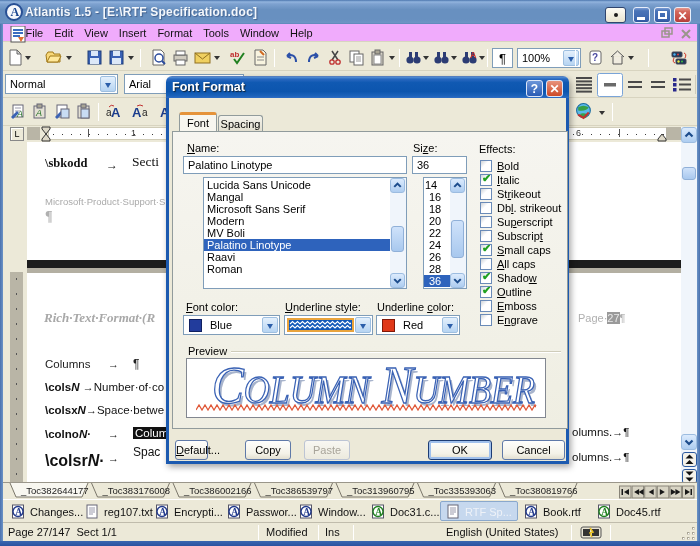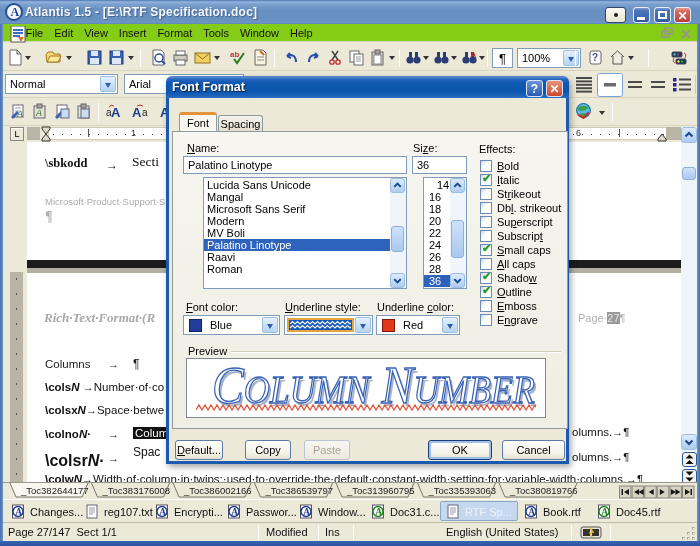--- a/index.html
+++ b/index.html
@@ -16,21 +16,21 @@
 #tb_min,#tb_max{background:linear-gradient(#7a9cd4 0%,#4a74b8 20%,#3c66ae 80%,#30549c 100%)}
 #tb_min{left:633px}#tb_max{left:654px}
 #tb_min i{position:absolute;left:3px;top:9px;width:8px;height:3px;background:#fff}
 #tb_max i{position:absolute;left:3px;top:3px;width:9px;height:8px;border:2px solid #fff}
 #tb_x{left:674px;background:linear-gradient(#e89a90 0%,#d4685c 25%,#c44c44 80%,#b03c38 100%)}
 #tb_x i{position:absolute;left:2.5px;top:1px;color:#fff;font-size:12px;font-weight:bold;font-style:normal}
 
 #logo{left:5px;top:3px;width:18px;height:18px;border-radius:50%;background:#f6f8fc;border:2px solid #274f94}
 #logo b{position:absolute;left:3.5px;top:0px;color:#1a4690;font-size:12px;font-family:"Liberation Serif",serif}
 
-#menubar{left:3px;top:24px;width:694px;height:18px;background:#84cc16;border-bottom:1px solid #d8d4c0}
+#menubar{left:3px;top:24px;width:694px;height:18px;background:#f0abfc;border-bottom:1px solid #d8d4c0}
 .menu{float:left;padding:3px 5.5px 0 5.5px;font-size:11px;color:#111}
 #docico{left:5px;top:2px;width:16px;height:17px}
 
 .toolbar{background:#ece9d8}
 #tbar1{left:3px;top:45px;width:694px;height:26px;border-bottom:1px solid #d8d4c0}
 #tbar2{left:3px;top:71px;width:694px;height:27px;border-bottom:1px solid #d8d4c0}
 #tbar3{left:3px;top:98px;width:694px;height:28px;border-bottom:1px solid #d8d4c0}
 .ico{position:absolute;top:4px;width:17px;height:17px}
 .drop{position:absolute;top:11px;width:0;height:0;border-left:3px solid transparent;border-right:3px solid transparent;border-top:4px solid #333}
 .vsep{position:absolute;top:4px;width:1px;height:18px;background:#cfccba;border-right:1px solid #fff}
@@ -374,21 +374,20 @@
   <div class="abs" style="left:105px;top:216px;font-size:11px;color:#222;font-weight:bold">→</div>
   <div class="abs" style="left:130px;top:215px;font-size:12px;color:#222">¶</div>
   <div class="abs" style="left:42px;top:239px;font-size:11.5px;color:#111"><b>\cols<i>N</i></b>&nbsp;<span style="font-size:11px;font-weight:bold">→</span>Number·of·co</div>
   <div class="abs" style="left:42px;top:262px;font-size:11.5px;color:#111"><b>\colsx<i>N</i></b><span style="font-size:11px;font-weight:bold">→</span>Space·betwe</div>
   <div class="abs" style="left:42px;top:286px;font-size:11.5px;color:#111"><b>\colno<i>N</i>·</b></div>
   <div class="abs" style="left:105px;top:286px;font-size:11px;color:#111;font-weight:bold">→</div>
   <div class="abs" style="left:130px;top:285px;font-size:11.5px;background:#111;color:#fff;padding:0 2px">Colum</div>
   <div class="abs" style="left:42px;top:310px;font-size:16px;color:#111"><b>\colsr<i>N</i>·</b></div>
   <div class="abs" style="left:105px;top:310px;font-size:11px;color:#111;font-weight:bold">→</div>
   <div class="abs" style="left:130px;top:303px;font-size:12px;color:#111">Spac</div>
-  <div class="abs" style="left:42px;top:331px;font-size:11.5px;color:#111;white-space:nowrap"><b>\colw<i>N</i></b><span style="font-size:11px;font-weight:bold">→</span>Width·of·column·in·twips;·used·to·override·the·default·constant-width·setting·for·variable-width·columns.<span style="font-size:11px;font-weight:bold">→</span>¶</div>
 
   <div class="abs" style="left:569px;top:284px;font-size:11.5px;color:#111">olumns.<span style="font-size:11px;font-weight:bold">→</span>¶</div>
   <div class="abs" style="left:569px;top:309px;font-size:11.5px;color:#111">olumns.<span style="font-size:11px;font-weight:bold">→</span>¶</div>
  </div>
  <div class="abs" id="vruler">
       <div id="vract"></div>
     </div>
 
  <div class="abs" id="vsb">
   <div class="sbbtn" style="top:0"><svg width="14" height="14" viewBox="0 0 14 14">
@@ -566,21 +565,21 @@
                 </svg></div>
               <div style="position:absolute;left:1px;top:48px;width:13px;height:26px;border-radius:3px;background:linear-gradient(#cfe2fa,#a8c8ee);border:1px solid #90b0d8"></div>
               <div class="sbbtn" style="bottom:0;width:15px;height:15px"><svg width="13" height="13" viewBox="0 0 14 14">
                   <path d="M3.5 5.5 L7 9 L10.5 5.5" fill="none" stroke="#1c4c8c" stroke-width="2.2"></path>
                 </svg></div>
             </div>
           </div>
           <div class="lbl" style="left:240px;top:10px">Si<u>z</u>e:</div>
           <div class="inp" style="left:239px;top:24px;width:55px;height:18px;line-height:16px;padding-left:4px">36</div>
           <div class="list" style="left:250px;top:45px;width:44px;height:112px;padding-top:1px">
-            <div class="li" style="padding-left:13px">14</div>
+            <div class="li" style="padding-left:1px">14</div>
             <div class="li" style="padding-left:5px">16</div>
             <div class="li" style="padding-left:5px">18</div>
             <div class="li" style="padding-left:5px">20</div>
             <div class="li" style="padding-left:5px">22</div>
             <div class="li" style="padding-left:5px">24</div>
             <div class="li" style="padding-left:5px">26</div>
             <div class="li" style="padding-left:5px">28</div>
             <div class="li lisel" style="padding-left:5px">36</div>
             <div class="lsb">
               <div class="sbbtn" style="top:0;width:15px;height:15px"><svg width="13" height="13" viewBox="0 0 14 14">
@@ -648,20 +647,20 @@
           <div class="lbl" style="left:15px;top:213px;background:transparent">Preview</div>
           <div id="pvline" style="left:58px;top:219px;width:330px"></div>
           <div id="pvbox" style="left:13px;top:226px;width:360px;height:60px"></div>
           <div style="position:absolute;left:13px;top:226px;width:360px;height:60px;overflow:hidden;font-family:'Liberation Serif',serif;color:#fff">
             <div style="position:absolute;left:26px;top:-3px;white-space:nowrap;-webkit-text-stroke:1.35px #3a62b4;text-shadow:2.5px 2.5px 0 #a8b4cc;font-style:italic;transform:scaleX(.898);transform-origin:left top"><span style="font-size:53px">C</span><span style="font-size:40px">OLUMN</span><span style="font-size:53px"> N</span><span style="font-size:40px">UMBER</span></div>
             <svg width="340" height="8" viewBox="0 0 340 8" style="position:absolute;left:10px;top:46px">
               <path d="M0 6 l3 -5 l3 5 l3 -5 l3 5 l3 -5 l3 5 l3 -5 l3 5 l3 -5 l3 5 l3 -5 l3 5 l3 -5 l3 5 l3 -5 l3 5 l3 -5 l3 5 l3 -5 l3 5 l3 -5 l3 5 l3 -5 l3 5 l3 -5 l3 5 l3 -5 l3 5 l3 -5 l3 5 l3 -5 l3 5 l3 -5 l3 5 l3 -5 l3 5 l3 -5 l3 5 l3 -5 l3 5 l3 -5 l3 5 l3 -5 l3 5 l3 -5 l3 5 l3 -5 l3 5 l3 -5 l3 5 l3 -5 l3 5 l3 -5 l3 5 l3 -5 l3 5 l3 -5 l3 5 l3 -5 l3 5 l3 -5 l3 5 l3 -5 l3 5 l3 -5 l3 5 l3 -5 l3 5 l3 -5 l3 5 l3 -5 l3 5 l3 -5 l3 5 l3 -5 l3 5 l3 -5 l3 5 l3 -5 l3 5 l3 -5 l3 5 l3 -5 l3 5 l3 -5 l3 5 l3 -5 l3 5 l3 -5 l3 5 l3 -5 l3 5 l3 -5 l3 5 l3 -5 l3 5 l3 -5 l3 5 l3 -5 l3 5 l3 -5 l3 5 l3 -5 l3 5 l3 -5 l3 5 l3 -5 l3 5 l3 -5 l3 5 l3 -5 l3 5 l3 -5 l3 5" stroke="#e05838" stroke-width="1.3" fill="none"></path>
             </svg>
           </div>
         </div>
-  <div class="xpbtn" style="left:6px;top:342px;width:48px;"><u>D</u>efault...</div>
+  <div class="xpbtn" style="left:6px;top:342px;width:33px;"><u>D</u>efault...</div>
         <div class="xpbtn" style="left:76px;top:342px;width:46px;">Copy</div>
         <div class="xpbtn" style="left:135px;top:342px;width:46px;color:#a8a49a;border-color:#bcc4d4;background:linear-gradient(#f8f7f2,#eceade)">Paste</div>
         <div class="xpbtn" style="left:259px;top:342px;width:64px;border-color:#1c3c74;box-shadow:inset 0 0 0 2px #a0c0ec">OK</div>
         <div class="xpbtn" style="left:333px;top:342px;width:63px;">Cancel</div>
       </div>
  </div>
 </div>
 
 </body></html>

